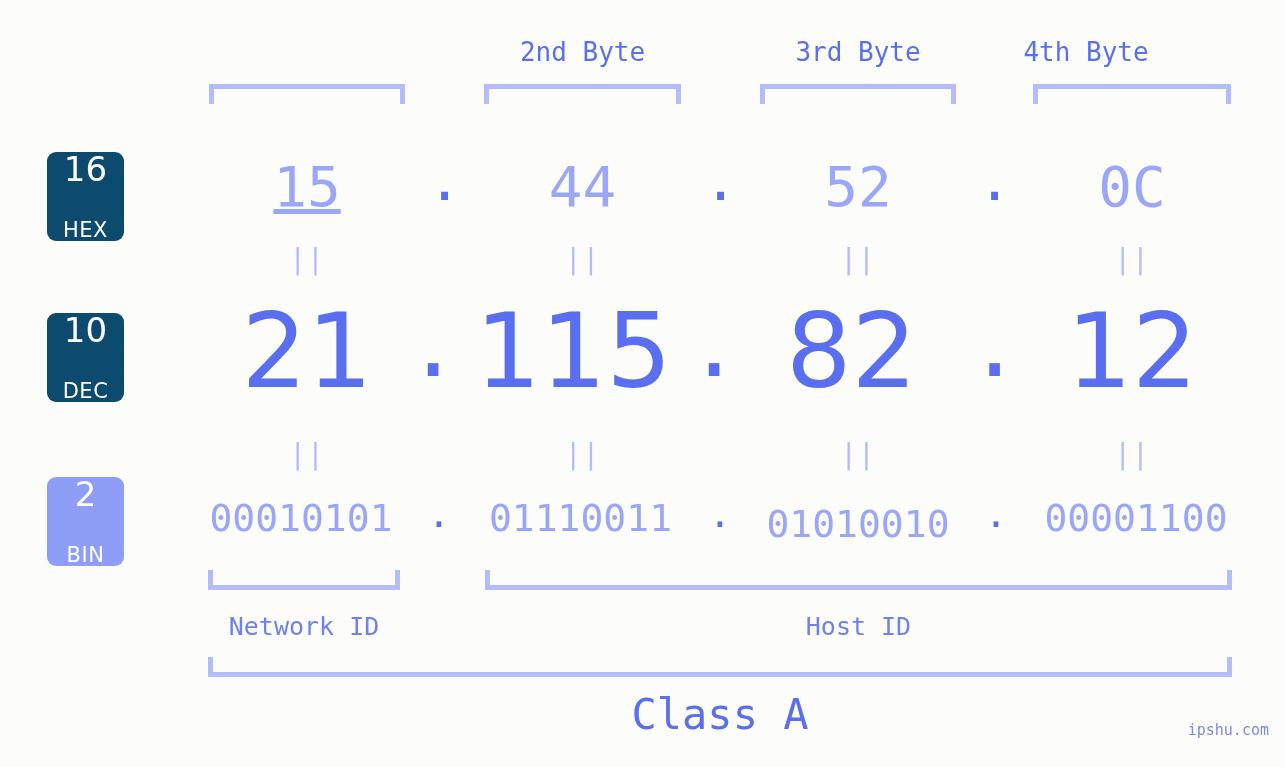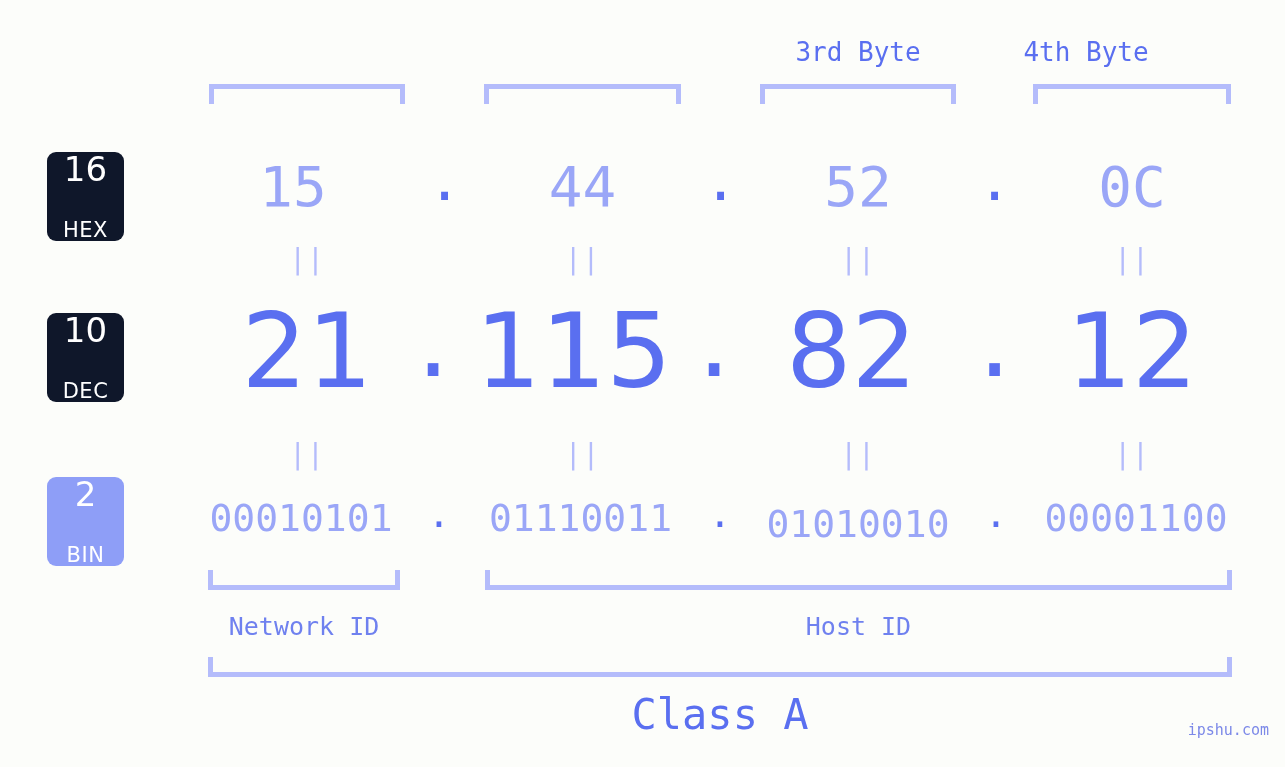--- a/index.html
+++ b/index.html
@@ -52,21 +52,21 @@
     height: 20px;
   }
 
   
   .badge {
     position: absolute;
     left: 47px;
     width: 77px;
     height: 89px;
     border-radius: 9px;
-    background: #0f172a;
+    background: #0c4a6e;
     color: #ffffff;
     display: flex;
     flex-direction: column;
     align-items: center;
     justify-content: center;
     font-family: "DejaVu Sans", sans-serif;
   }
   .badge .num {
     font-size: 34px;
     line-height: 34px;
@@ -188,20 +188,21 @@
     font-size: 15px;
     color: #7c89e8;
     white-space: nowrap;
   }
 </style>
 </head>
 <body>
 
 <div id="stage">
 
+  <div class="byte-header" style="left:484px; width:197px;">2nd Byte</div>
   <div class="byte-header" style="left:760px; width:196px;">3rd Byte</div>
   <div class="byte-header" style="left:987px; width:198px;">4th Byte</div>
 
   <div class="bracket bracket-down" style="left:209px; top:84px; width:196px;"></div>
   <div class="bracket bracket-down" style="left:484px; top:84px; width:197px;"></div>
   <div class="bracket bracket-down" style="left:760px; top:84px; width:196px;"></div>
   <div class="bracket bracket-down" style="left:1033px; top:84px; width:198px;"></div>
 
   <div class="badge hex" style="top:152px;">
     <span class="num">16</span>
@@ -210,21 +211,21 @@
   <div class="badge dec" style="top:313px;">
     <span class="num">10</span>
     <span class="abbr">DEC</span>
   </div>
   <div class="badge bin" style="top:477px;">
     <span class="num">2</span>
     <span class="abbr">BIN</span>
   </div>
 
   <div class="hexrow">
-    <div class="val" style="left:195px; width:196px;">15</div>
+    <div class="val" style="left:209px; width:196px;text-decoration:underline;">15</div>
     <div class="dot" style="left:405px; width:79px;">.</div>
     <div class="val" style="left:484px; width:197px;">44</div>
     <div class="dot" style="left:681px; width:79px;">.</div>
     <div class="val" style="left:760px; width:196px;">52</div>
     <div class="dot" style="left:956px; width:77px;">.</div>
     <div class="val" style="left:1033px; width:198px;">0C</div>
   </div>
 
   <div class="eq" style="left:209px; top:246px; width:196px;">||</div>
   <div class="eq" style="left:484px; top:246px; width:197px;">||</div>

